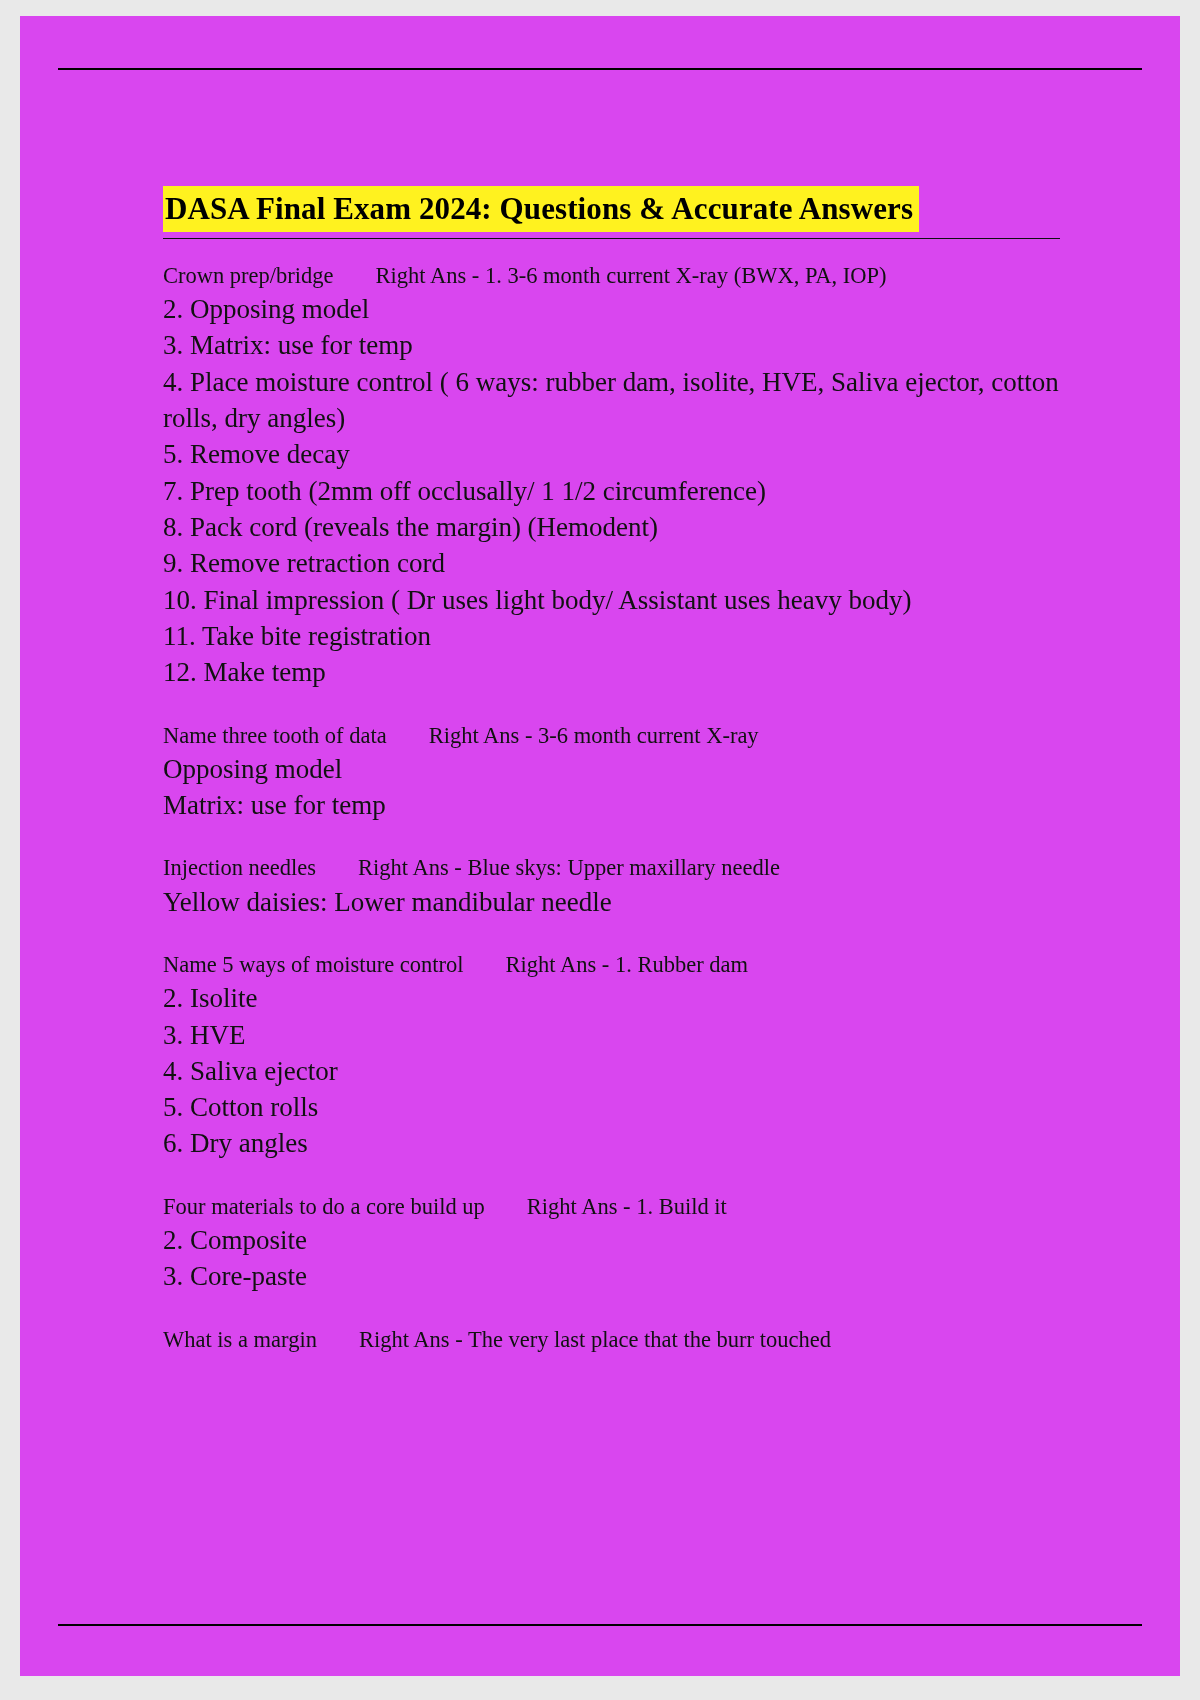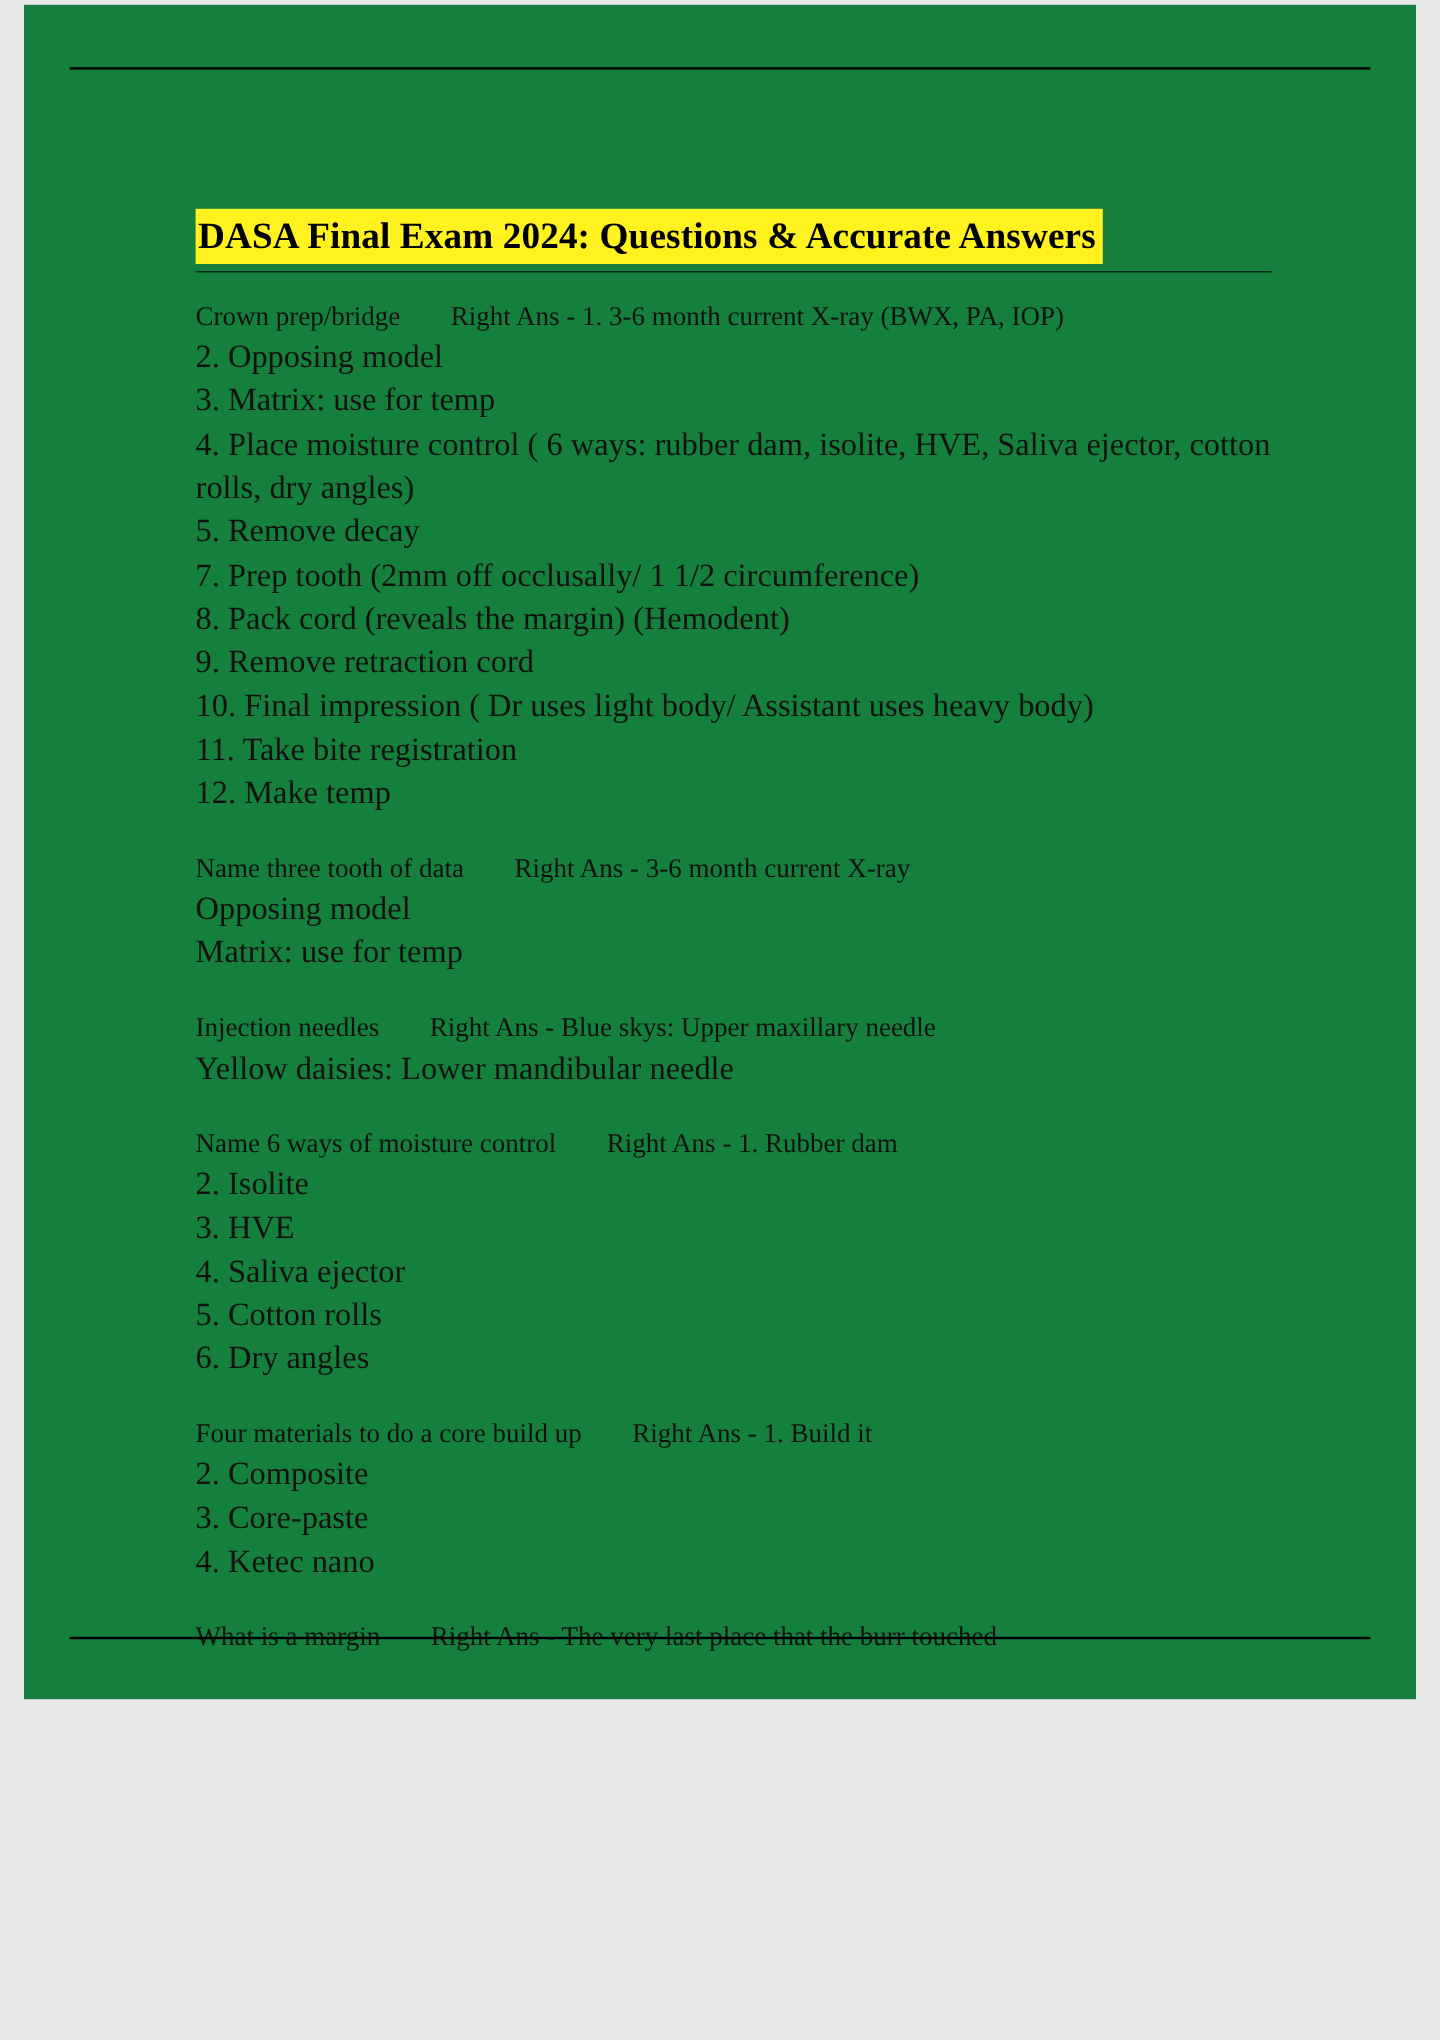--- a/index.html
+++ b/index.html
@@ -8,23 +8,23 @@
     background: #e9e9e9;
   }
   body {
     width: 1200px;
     height: 1700px;
     font-family: "Liberation Serif", serif;
   }
   .page {
     position: relative;
     width: 1160px;
-    height: 1412px;
-    margin: 4px auto;
-    background: #15803d;
+    height: 1660px;
+    margin: 16px auto;
+    background: #d946ef;
     box-sizing: border-box;
   }
   .rule {
     position: absolute;
     left: 38px;
     right: 38px;
     height: 0;
     border-top: 2px solid #000;
   }
   .rule-top { top: 52px; }
@@ -101,32 +101,31 @@
         <div class="block">
           <div class="q-line"><span>Name three tooth of data</span><span class="gap"></span><span>Right Ans - 3-6 month current X-ray</span></div>
           <div class="line">Opposing model</div>
           <div class="line">Matrix: use for temp</div>
         </div>
         <div class="block">
           <div class="q-line"><span>Injection needles</span><span class="gap"></span><span>Right Ans - Blue skys: Upper maxillary needle</span></div>
           <div class="line">Yellow daisies: Lower mandibular needle</div>
         </div>
         <div class="block">
-          <div class="q-line"><span>Name 6 ways of moisture control</span><span class="gap"></span><span>Right Ans - 1. Rubber dam</span></div>
+          <div class="q-line"><span>Name 5 ways of moisture control</span><span class="gap"></span><span>Right Ans - 1. Rubber dam</span></div>
           <div class="line">2. Isolite</div>
           <div class="line">3. HVE</div>
           <div class="line">4. Saliva ejector</div>
           <div class="line">5. Cotton rolls</div>
           <div class="line">6. Dry angles</div>
         </div>
         <div class="block">
           <div class="q-line"><span>Four materials to do a core build up</span><span class="gap"></span><span>Right Ans - 1. Build it</span></div>
           <div class="line">2. Composite</div>
           <div class="line">3. Core-paste</div>
-          <div class="line">4. Ketec nano</div>
         </div>
         <div class="block">
           <div class="q-line"><span>What is a margin</span><span class="gap"></span><span>Right Ans - The very last place that the burr touched</span></div>
         </div>
       </div>
   </div>
 
   <div class="rule rule-bottom"></div>
 
 </div>

